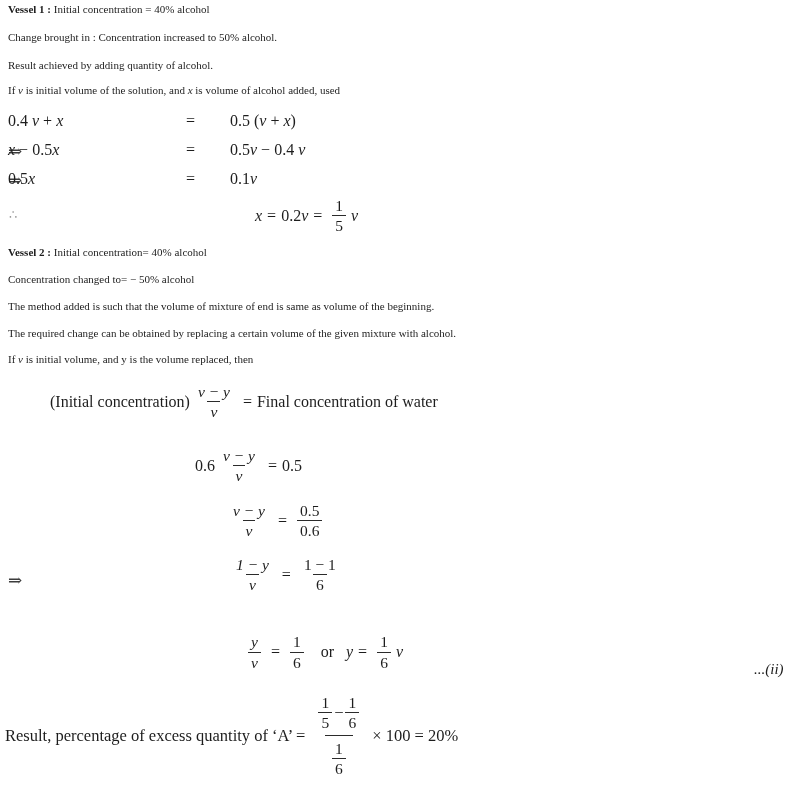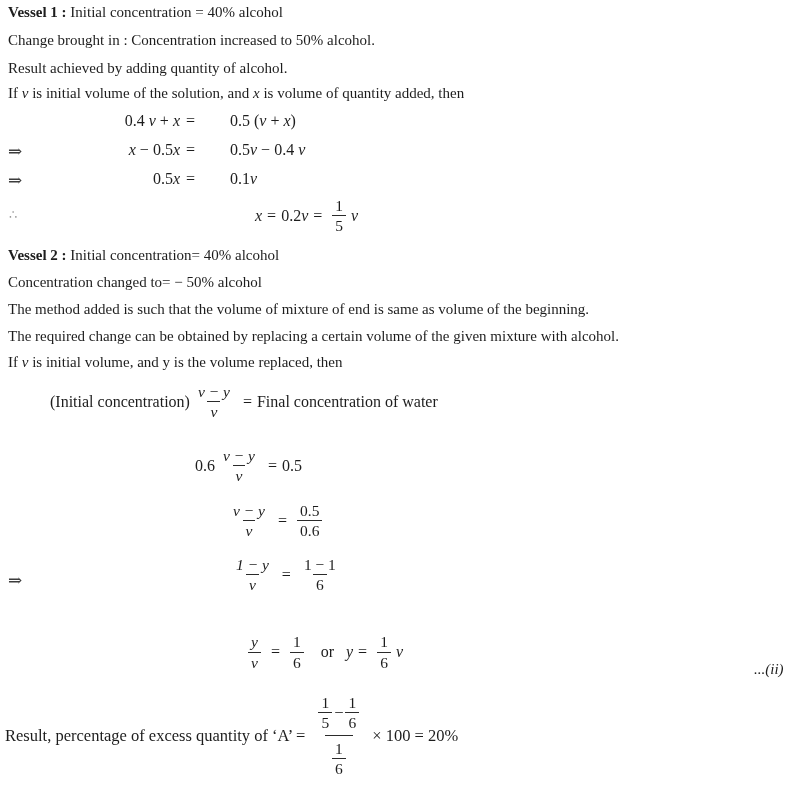--- a/index.html
+++ b/index.html
@@ -1,25 +1,25 @@
 <!DOCTYPE html>
 <html><head>
 <meta charset="utf-8">
 <style>
   html,body{margin:0;padding:0;}
   body{
     width:800px;height:792px;background:#ffffff;overflow:hidden;position:relative;
     font-family:"Liberation Serif","DejaVu Serif",serif;color:#1d1d1d;
   }
   .page{position:absolute;inset:0;}
-  .line{position:absolute;left:8px;white-space:nowrap;font-size:15px;line-height:1.2;font-family:Liberation Serif, serif;}
+  .line{position:absolute;left:8px;white-space:nowrap;font-size:11px;line-height:1.2;font-family:Liberation Serif, serif;}
   .b{font-weight:bold;}
   .it{font-style:italic;}
   .eqrow{position:absolute;left:8px;right:0;height:22px;font-size:16px;white-space:nowrap;}
-  .eqrow .lhs{position:absolute;left:0;width:172px;text-align:right;}
+  .eqrow .lhs{position:absolute;left:0;width:172px;}
   .eqrow .eqs{position:absolute;left:178px;}
   .eqrow .rhs{position:absolute;left:194px;margin-left:28px;}
   .arrow{position:absolute;left:8px;font-size:17px;color:#3c3c3c;white-space:nowrap;}
   .therefore{position:absolute;left:9px;font-size:13px;color:#9a9a9a;}
   .mrow{position:absolute;display:inline-flex;align-items:center;white-space:nowrap;font-size:16px;}
   .mrow .gap{margin:0 5px;}
   .fr{display:inline-flex;flex-direction:column;align-items:center;text-align:center;
       line-height:1.12;margin:0 5px;font-size:15.5px;}
   .fr .nu{padding:0 3px 1px;}
   .fr .de{border-top:1.4px solid #2b2b2b;padding:1px 3px 0;}
@@ -33,21 +33,21 @@
 <body>
 
 <div class="page">
 
   <div class="line" style="top:3px">
     <span class="b">Vessel 1 :</span><span> Initial concentration = 40% alcohol</span>
   </div>
   <div class="line" style="top:31px">Change brought in : Concentration increased to 50% alcohol.</div>
   <div class="line" style="top:59px">Result achieved by adding quantity of alcohol.</div>
   <div class="line" style="top:84px">
-    <span>If </span><span class="it">v</span><span> is initial volume of the solution, and </span><span class="it">x</span><span> is volume of quantity added, then</span>
+    <span>If </span><span class="it">v</span><span> is initial volume of the solution, and </span><span class="it">x</span><span> is volume of alcohol added, used</span>
   </div>
 
   <div class="eqrow" style="top:112px">
     <span class="lhs"><span>0.4 </span><span class="it">v</span><span> + </span><span class="it">x</span></span>
     <span class="eqs">=</span>
     <span class="rhs"><span>0.5 (</span><span class="it">v</span><span> + </span><span class="it">x</span><span>)</span></span>
   </div>
 
   <div class="arrow" style="top:141px">⇒</div>
   <div class="eqrow" style="top:141px">

